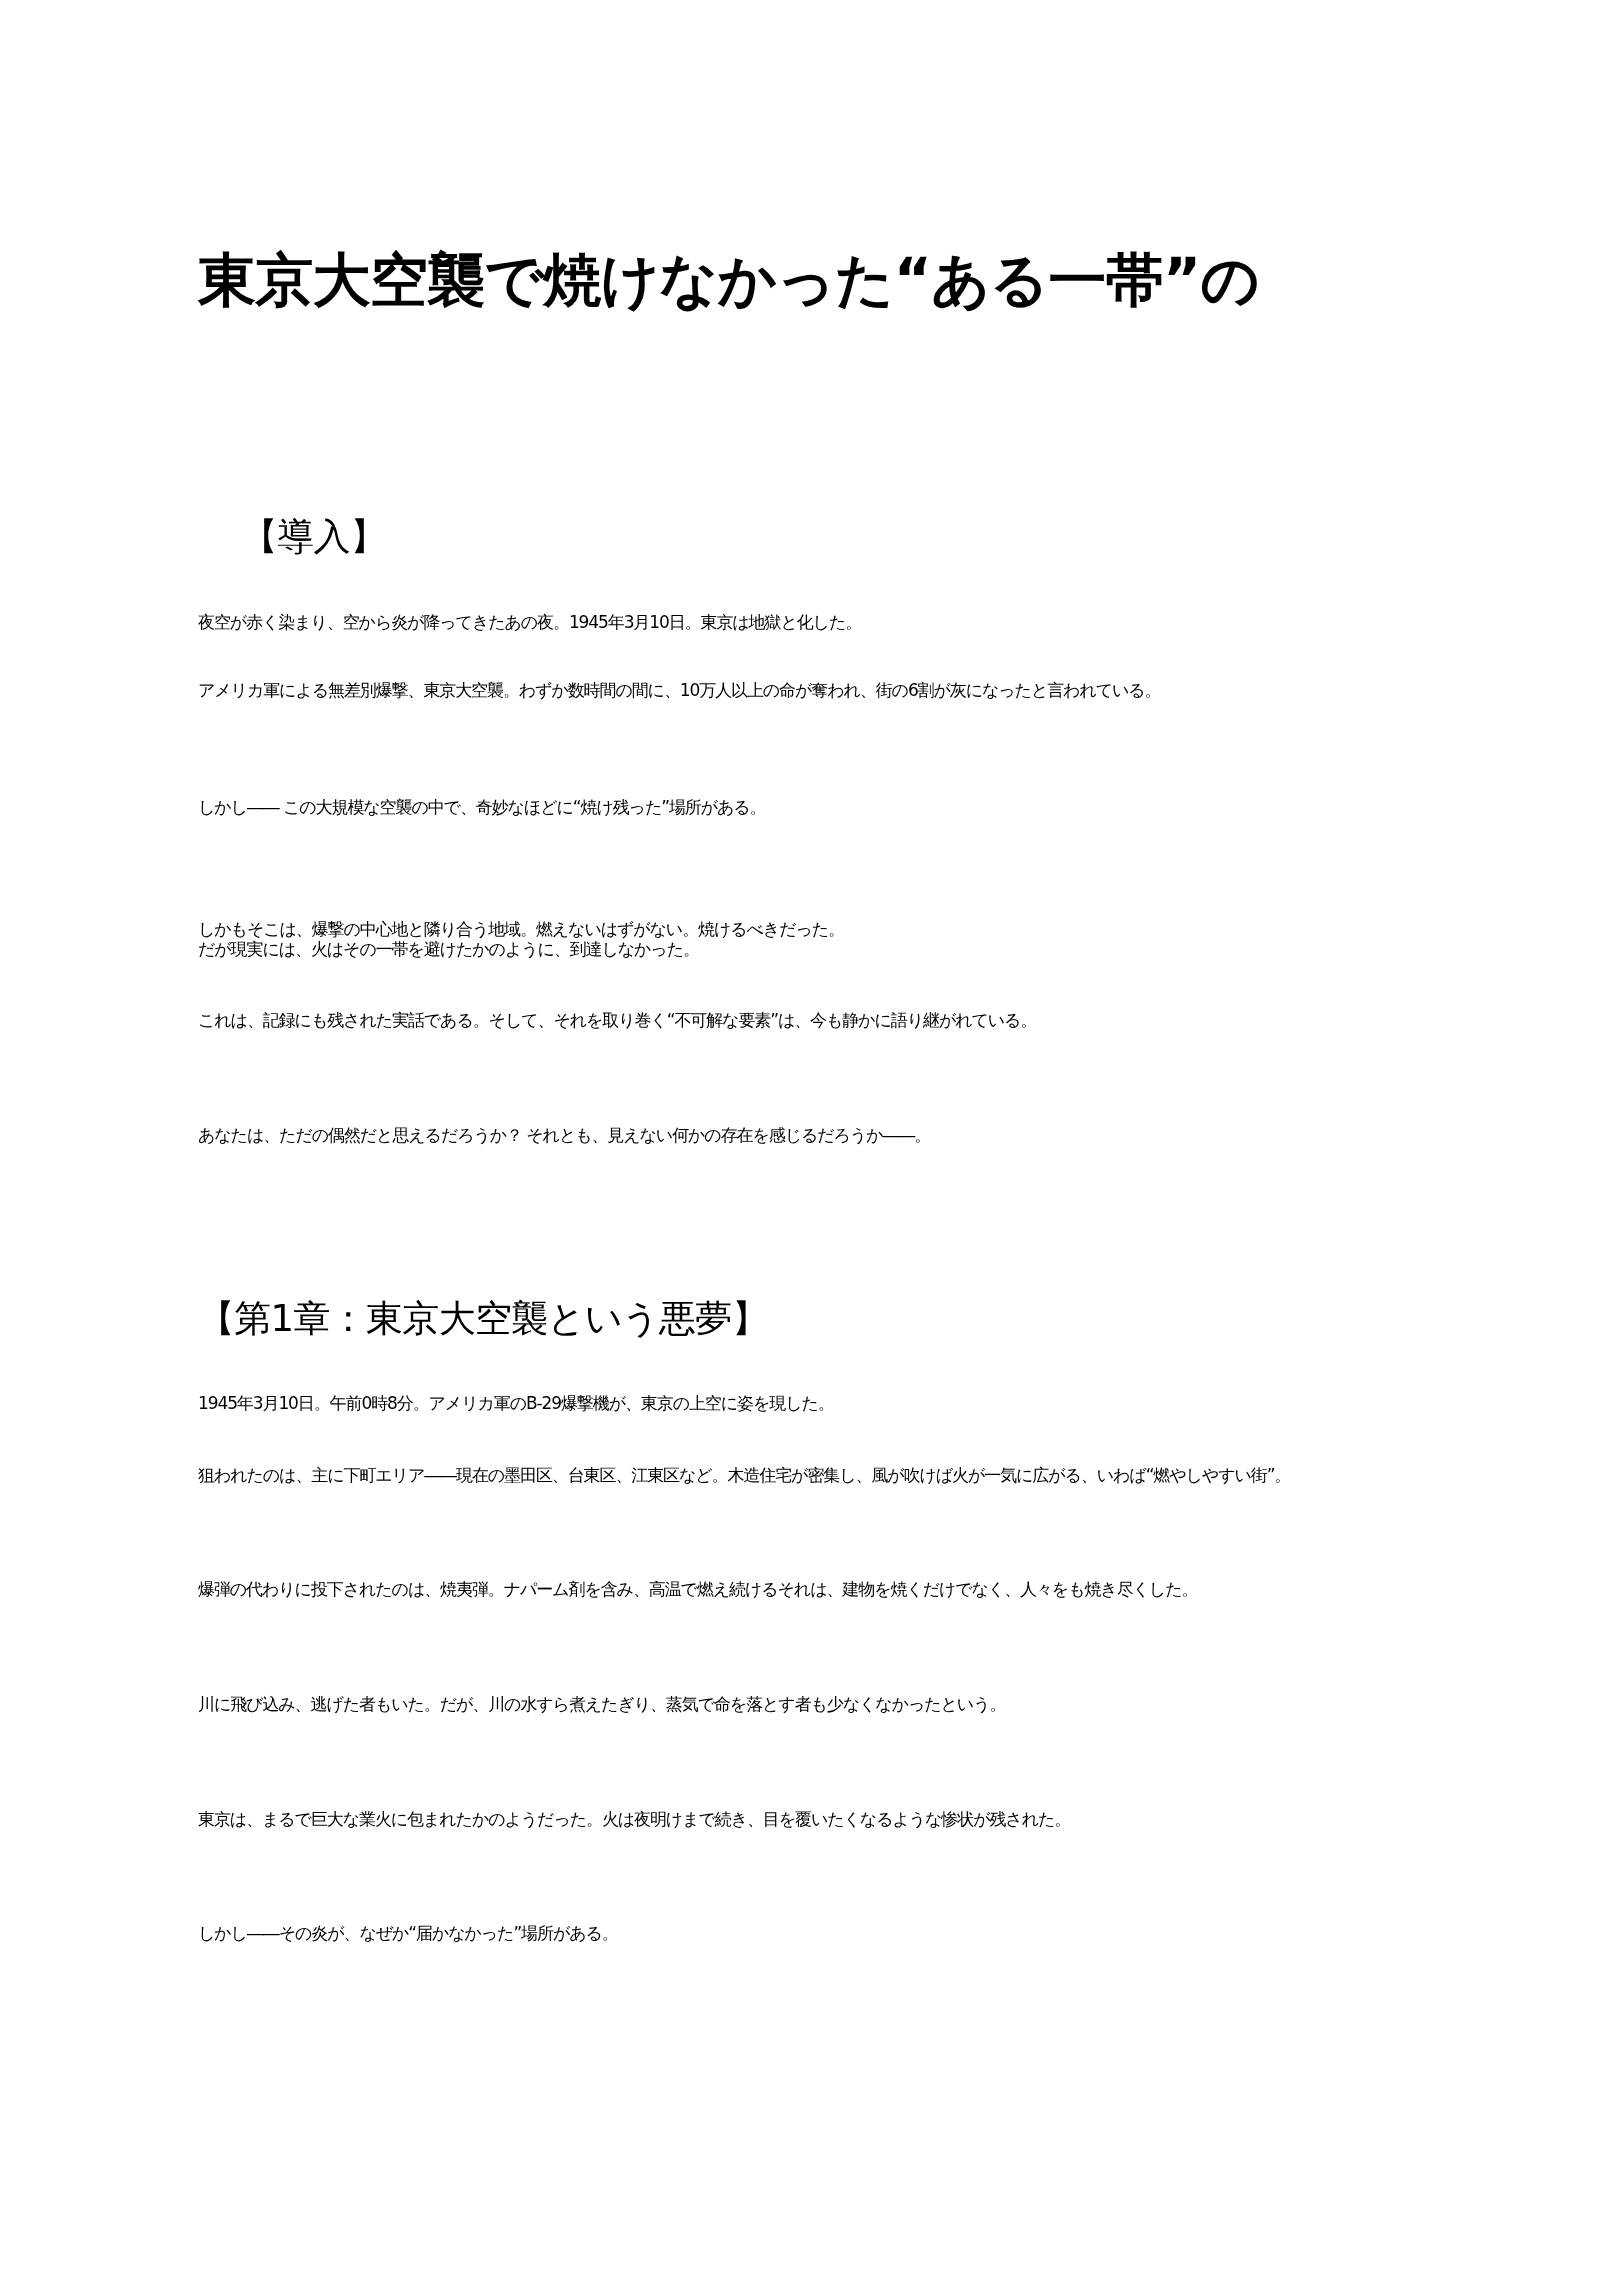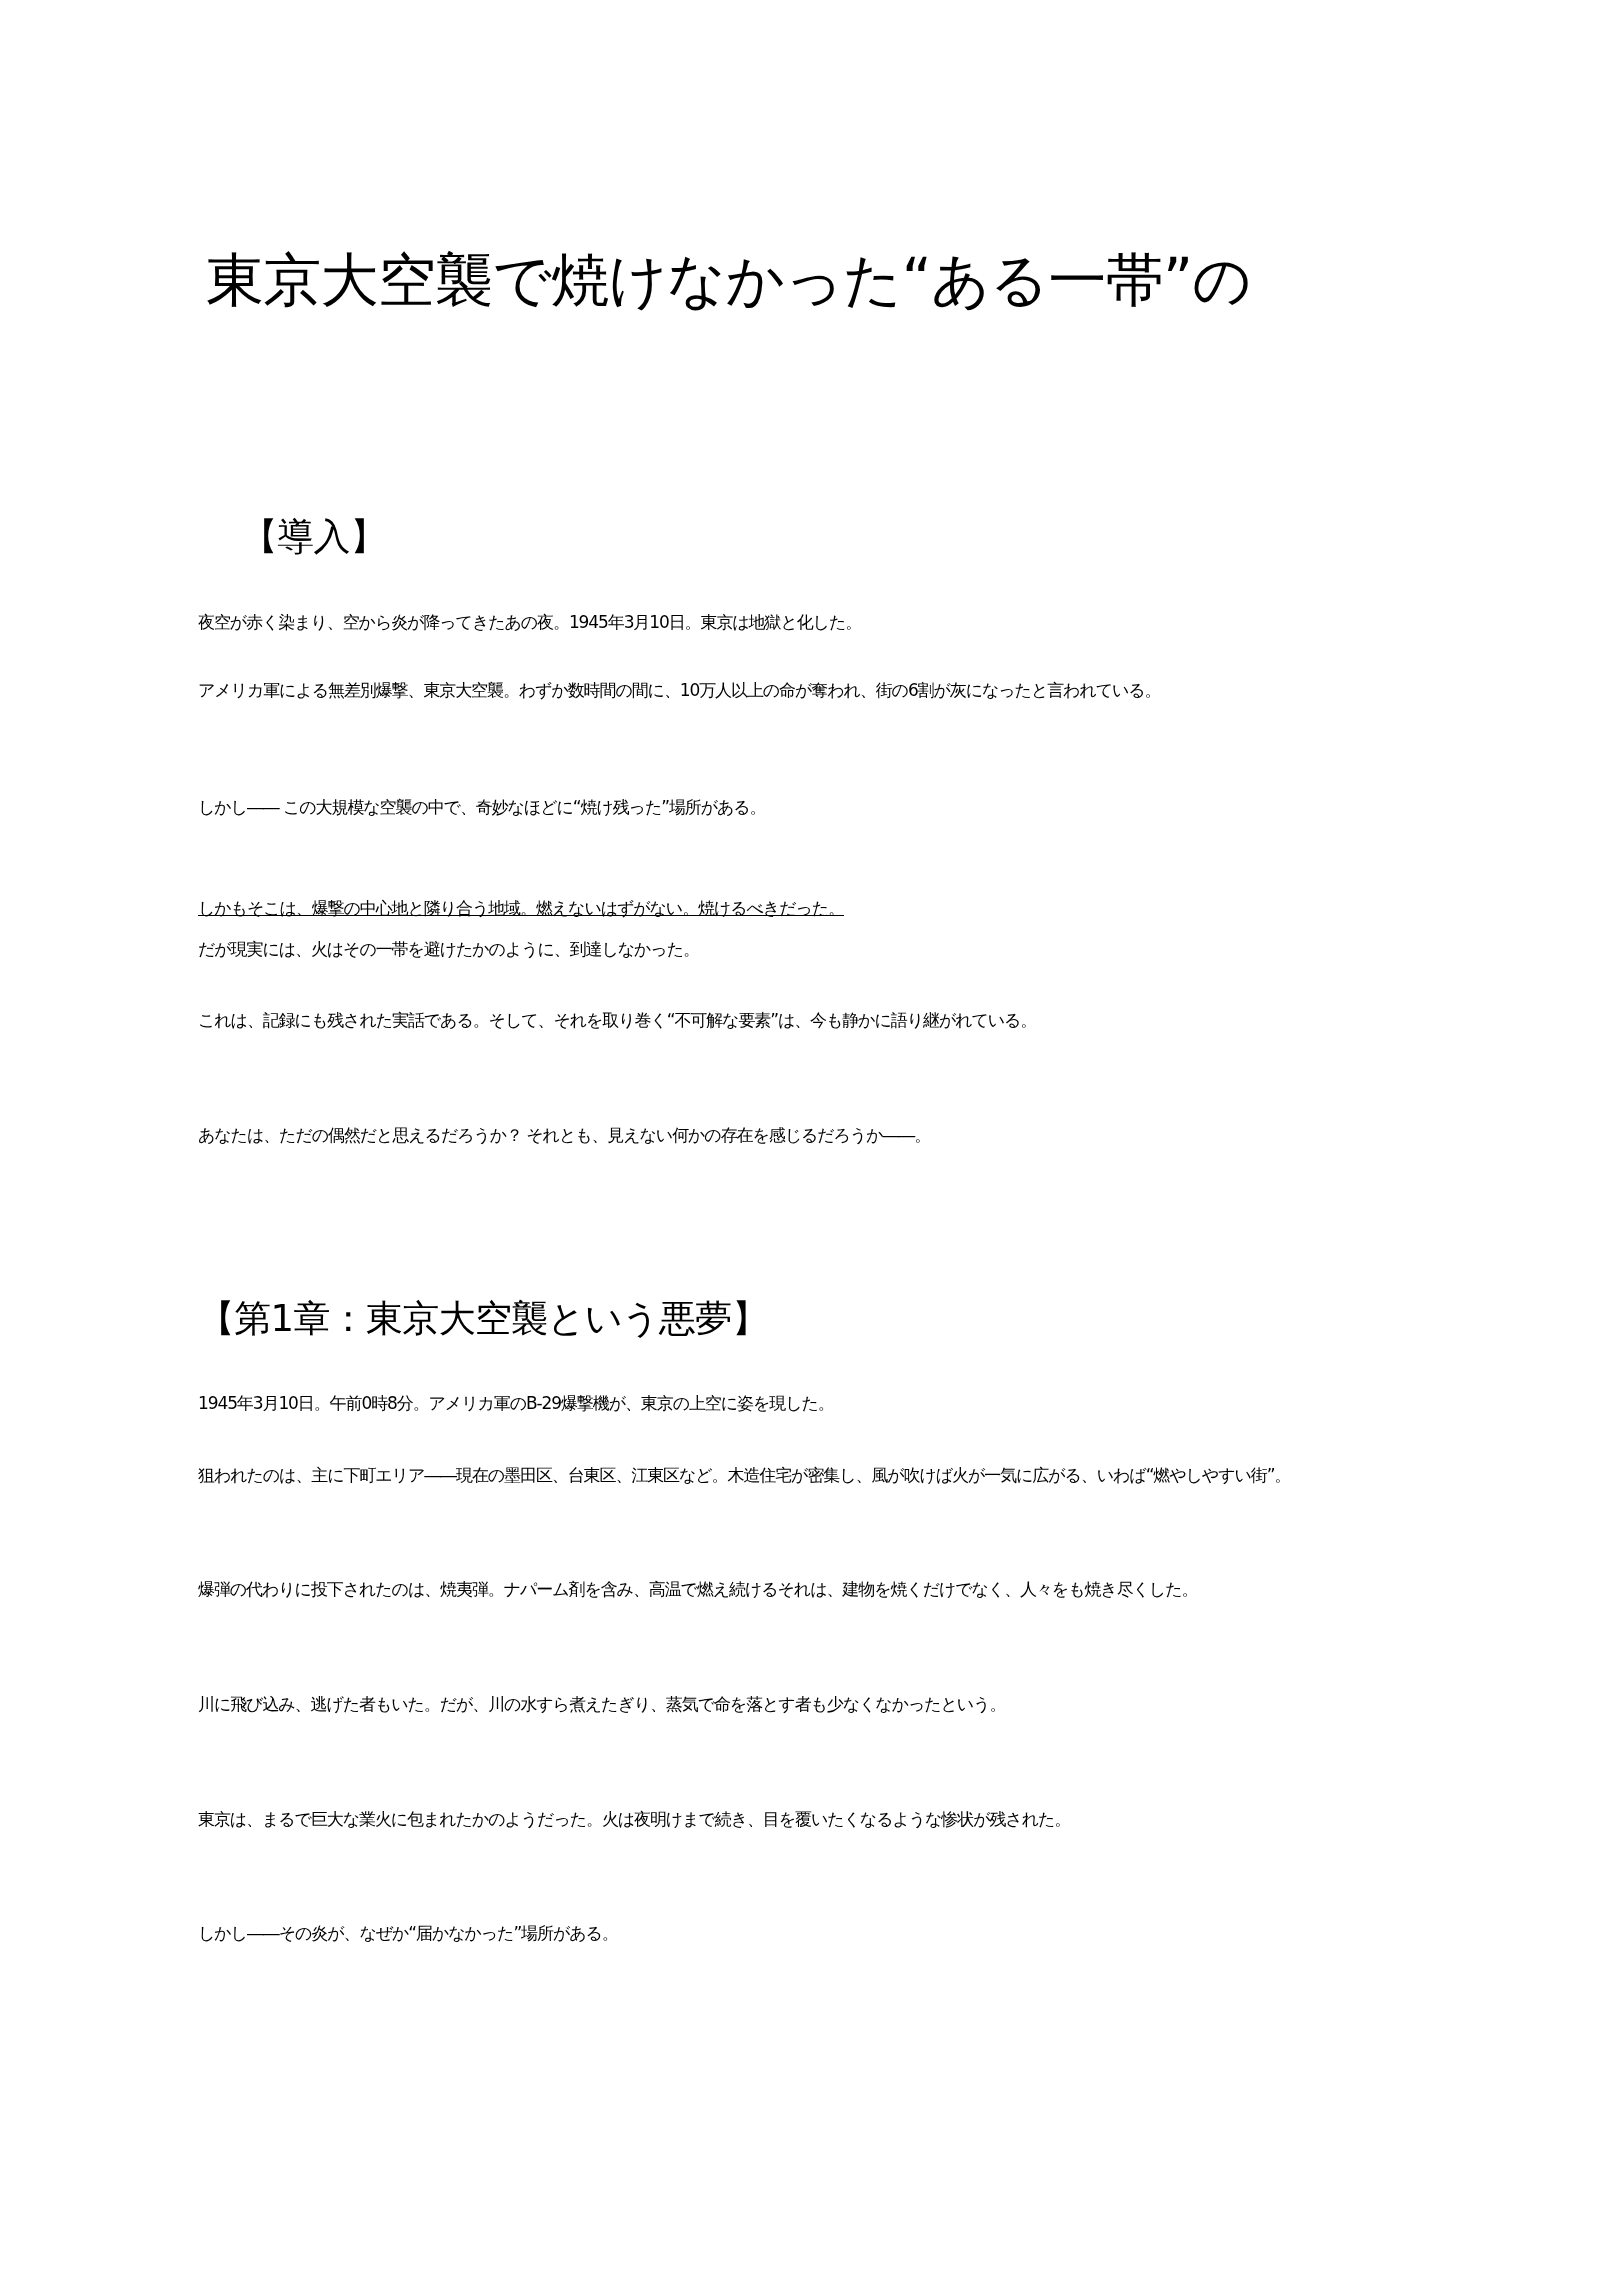--- a/index.html
+++ b/index.html
@@ -16,26 +16,26 @@
       font-family: "DejaVu Sans", "Liberation Sans", sans-serif;
     }
     .page {
       position: absolute;
       left: 198px;
       top: 0;
       width: 1229px;
     }
     .title {
       position: absolute;
-      left: 8px;
+      left: 0;
       top: 235px;
       width: 1259px;
       font-size: 58px;
       line-height: 90px;
-      font-weight: normal;
+      font-weight: bold;
       margin: 0;
       letter-spacing: -0.7px;
     }
     .heading {
       position: absolute;
       left: 0;
       font-size: 37px;
       line-height: 44px;
       margin: 0;
       font-weight: normal;
@@ -58,21 +58,21 @@
 
 <div class="page">
 
   <h1 class="title"><span>東京大空襲で焼けなかった“ある一帯”の</span><br></h1>
 
   <h2 class="heading h-intro">【導入】</h2>
 
   <p class="para" style="top:601px;">夜空が赤く染まり、空から炎が降ってきたあの夜。1945年3月10日。東京は地獄と化した。</p>
   <p class="para" style="top:669px;">アメリカ軍による無差別爆撃、東京大空襲。わずか数時間の間に、10万人以上の命が奪われ、街の6割が灰になったと言われている。</p>
   <p class="para" style="top:786px;">しかし―― この大規模な空襲の中で、奇妙なほどに“焼け残った”場所がある。</p>
-  <p class="para" style="top:887px;text-decoration:underline;">しかもそこは、爆撃の中心地と隣り合う地域。燃えないはずがない。焼けるべきだった。</p>
+  <p class="para" style="top:908px;">しかもそこは、爆撃の中心地と隣り合う地域。燃えないはずがない。焼けるべきだった。</p>
   <p class="para" style="top:928px;">だが現実には、火はその一帯を避けたかのように、到達しなかった。</p>
   <p class="para" style="top:999px;">これは、記録にも残された実話である。そして、それを取り巻く“不可解な要素”は、今も静かに語り継がれている。</p>
   <p class="para" style="top:1114px;">あなたは、ただの偶然だと思えるだろうか？ それとも、見えない何かの存在を感じるだろうか――。</p>
 
   <h2 class="heading h-ch1">【第1章：東京大空襲という悪夢】</h2>
 
   <p class="para" style="top:1382px;">1945年3月10日。午前0時8分。アメリカ軍のB-29爆撃機が、東京の上空に姿を現した。</p>
   <p class="para" style="top:1454px;">狙われたのは、主に下町エリア――現在の墨田区、台東区、江東区など。木造住宅が密集し、風が吹けば火が一気に広がる、いわば“燃やしやすい街”。</p>
   <p class="para" style="top:1568px;">爆弾の代わりに投下されたのは、焼夷弾。ナパーム剤を含み、高温で燃え続けるそれは、建物を焼くだけでなく、人々をも焼き尽くした。</p>
   <p class="para" style="top:1683px;">川に飛び込み、逃げた者もいた。だが、川の水すら煮えたぎり、蒸気で命を落とす者も少なくなかったという。</p>

